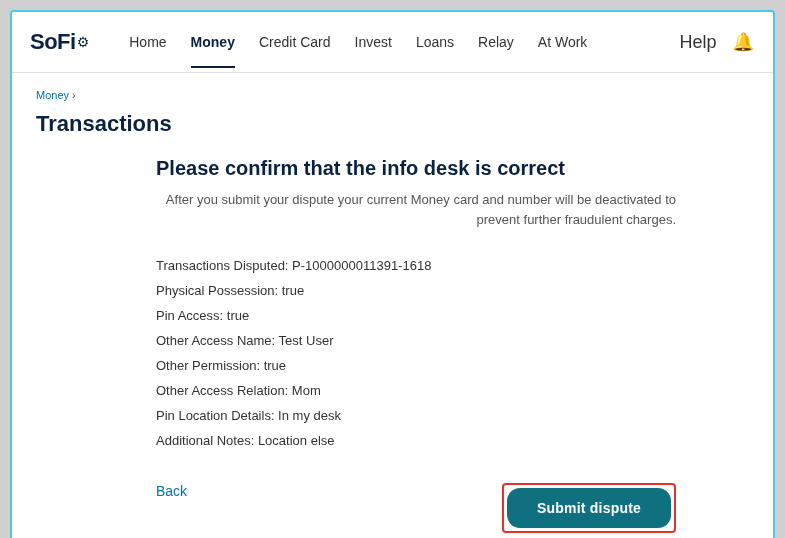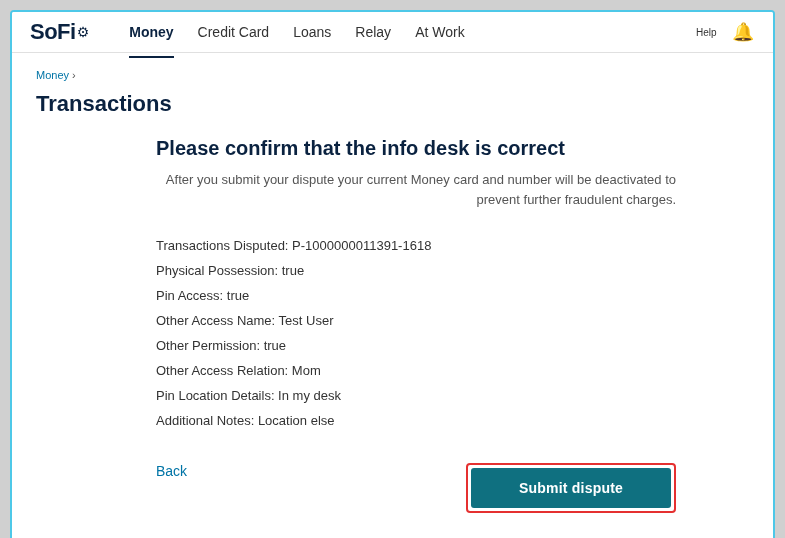--- a/index.html
+++ b/index.html
@@ -18,21 +18,21 @@
       background: #fff;
       border: 2px solid #4dc8e8;
       border-radius: 4px;
       overflow: hidden;
     }
     
     .navbar {
       display: flex;
       align-items: center;
       padding: 0 18px;
-      height: 41px;
+      height: 61px;
       border-bottom: 1px solid #e0e0e0;
       background: #fff;
     }
     .logo-area {
       display: flex;
       align-items: center;
       margin-right: 28px;
     }
     .logo-text {
       font-size: 22px;
@@ -75,21 +75,21 @@
       height: 2px;
       background: #0a2240;
     }
     .nav-right {
       display: flex;
       align-items: center;
       gap: 16px;
       margin-left: auto;
     }
     .nav-help {
-      font-size: 10px;
+      font-size: 18px;
       color: #333;
       cursor: pointer;
       padding-left: 31px;
     }
     .bell-icon {
       font-size: 18px;
       color: #555;
       cursor: pointer;
     }
     
@@ -153,41 +153,43 @@
     }
     .submit-btn-wrapper {
       border: 2px solid #e53030;
       border-radius: 4px;
       padding: 3px;
     }
     .submit-btn {
       background: #0f7080;
       color: #fff;
       border: none;
-      border-radius: 3px;
-      padding: 12px 48px;
+      border-radius: 13px;
+      padding: 12px 30px;
       font-size: 14px;
       font-weight: 600;
       cursor: pointer;
       letter-spacing: 0.2px;
     }
   </style>
 </head>
 <body>
 
 <div class="window">
 
   <nav class="navbar">
     <div class="logo-area">
       <span class="logo-text">SoFi</span>
       <span class="logo-icon">⚙</span>
     </div>
     <div class="nav-links">
+      <a class="nav-link">Home</a>
       <a class="nav-link active">Money</a>
       <a class="nav-link">Credit Card</a>
+      <a class="nav-link">Invest</a>
       <a class="nav-link">Loans</a>
       <a class="nav-link">Relay</a>
       <a class="nav-link">At Work</a>
     </div>
     <div class="nav-right">
       <span class="nav-help">Help</span>
       <span class="bell-icon">🔔</span>
     </div>
   </nav>
 

